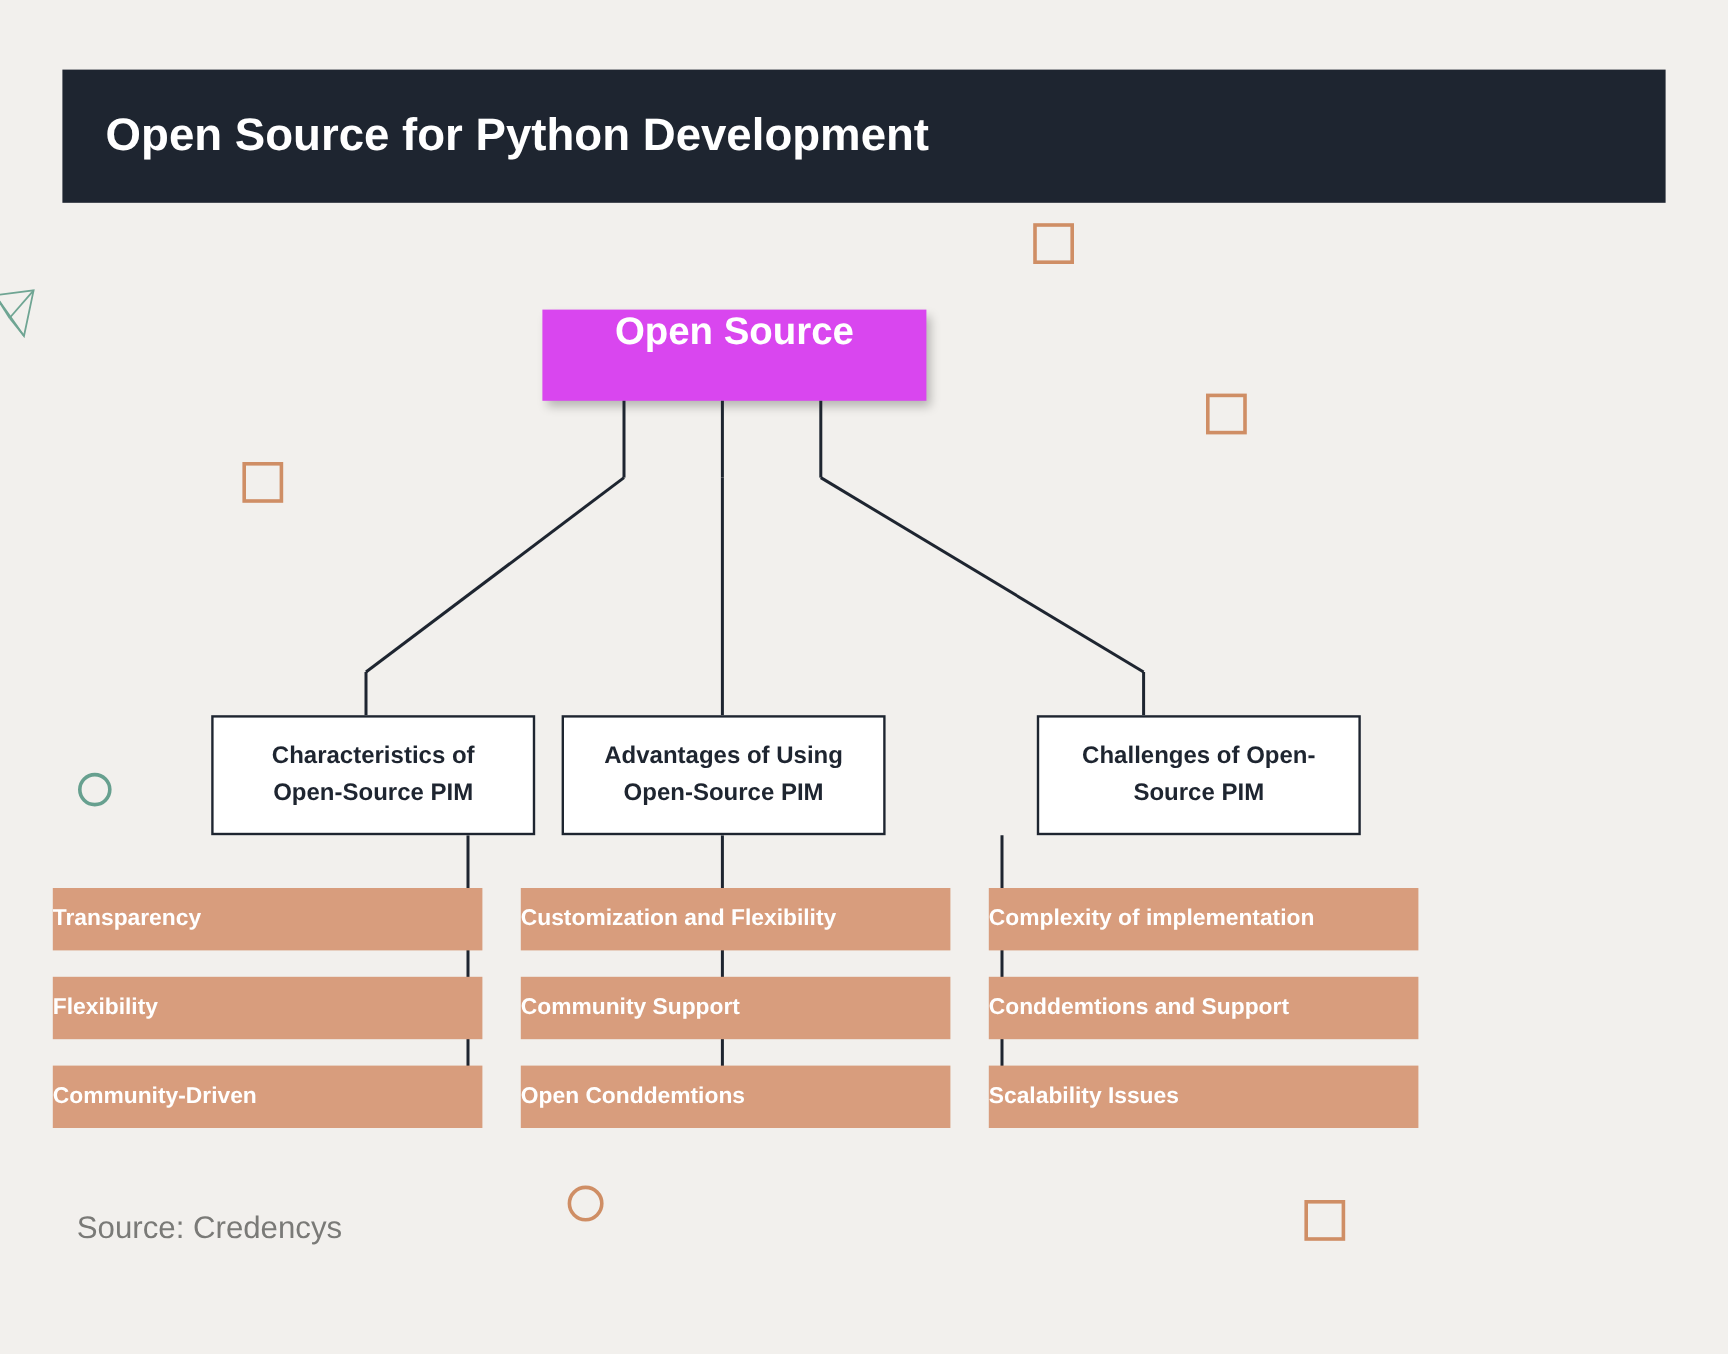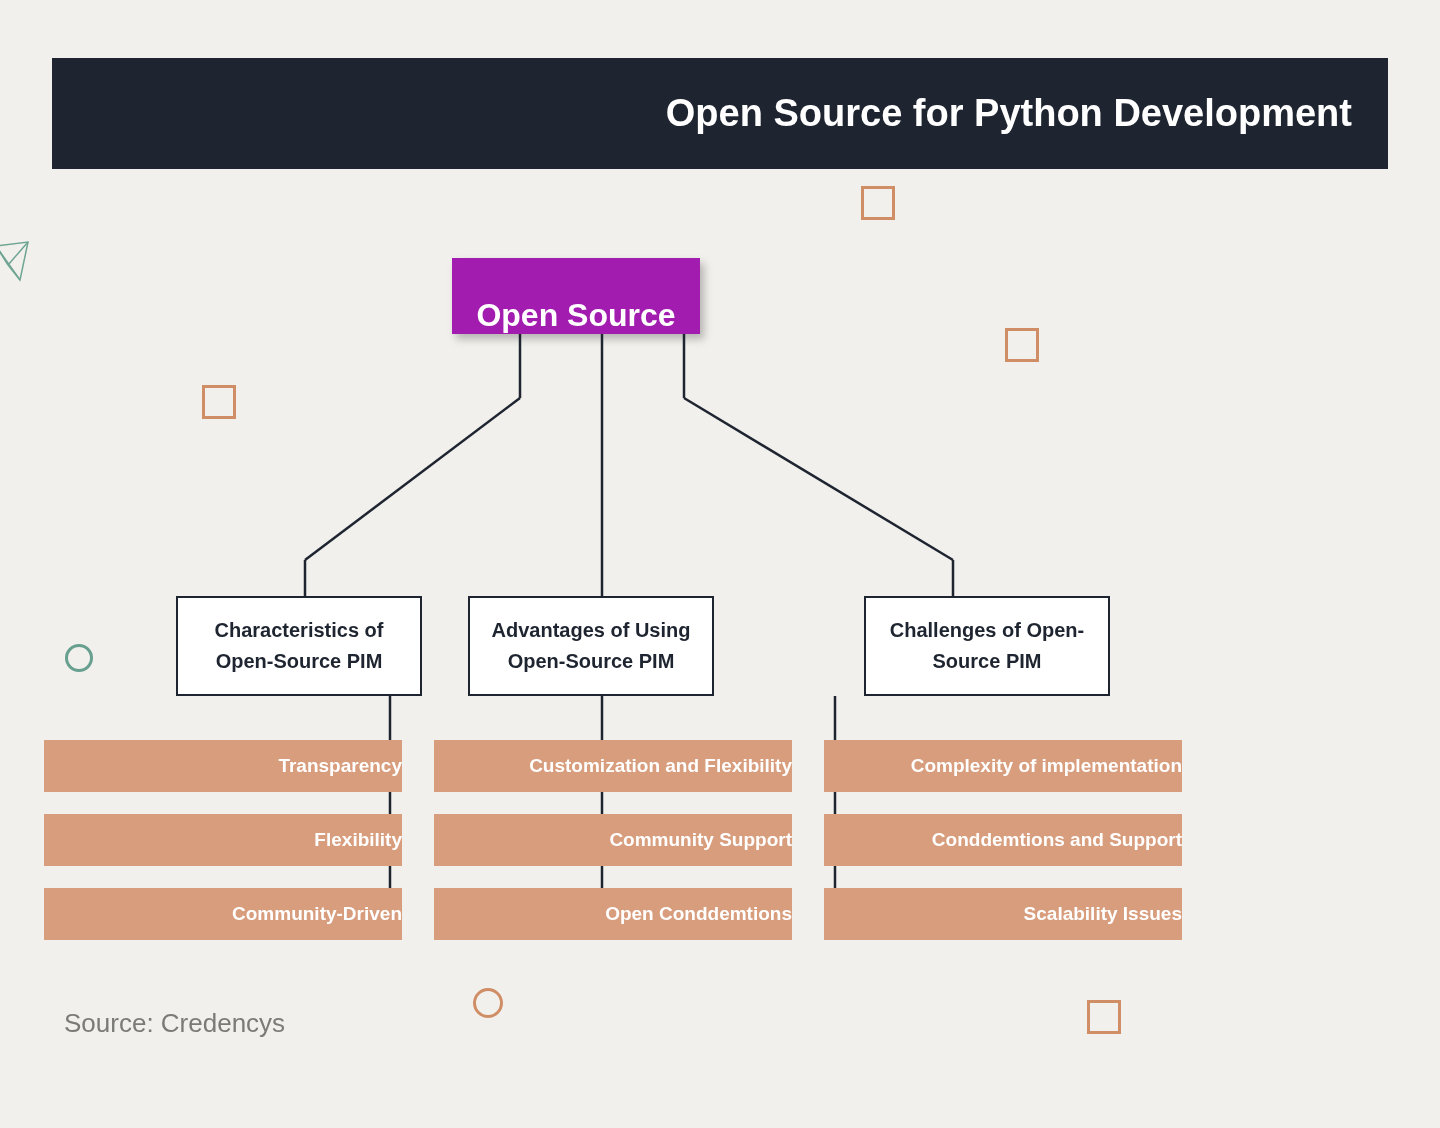--- a/index.html
+++ b/index.html
@@ -11,57 +11,56 @@
   position: relative;
   overflow: hidden;
 }
 .header-bar {
   position: absolute;
   top: 58px;
   left: 52px;
   right: 52px;
   background: #1e2530;
   padding: 34px 36px;
-  text-align: right;
 }
 .header-bar h1 {
   color: #fff;
   font-size: 38px;
   font-weight: 700;
 }
 .root-node {
   position: absolute;
   top: 258px;
   left: 452px;
-  width: 248px;
+  width: 320px;
   height: 76px;
-  background: #a21caf;
+  background: #d946ef;
   display: flex;
-  align-items: flex-end;
+  align-items: flex-start;
   justify-content: center;
   box-shadow: 4px 5px 8px rgba(0,0,0,0.25);
 }
 .root-node span {
   color: #fff;
   font-size: 32px;
   font-weight: 800;
 }
 .connectors {
   position: absolute;
   top: 0;
   left: 0;
   width: 1440px;
   height: 1128px;
   pointer-events: none;
 }
 .branch-box {
   position: absolute;
   background: #fff;
   border: 2.5px solid #1e2530;
-  width: 246px;
+  width: 270px;
   height: 100px;
   display: flex;
   align-items: center;
   justify-content: center;
   text-align: center;
   padding: 10px 18px;
 }
 .branch-box span {
   font-size: 20px;
   font-weight: 700;
@@ -71,21 +70,21 @@
 .branch-1 { top: 596px; left: 176px; }
 .branch-2 { top: 596px; left: 468px; }
 .branch-3 { top: 596px; left: 824px; margin-left: 40px; }
 .leaf {
   position: absolute;
   background: #d89d7d;
   width: 358px;
   height: 52px;
   display: flex;
   align-items: center;
-  justify-content: flex-end;
+  justify-content: flex-start;
 }
 .leaf span {
   color: #fff;
   font-size: 19px;
   font-weight: 700;
 }
 .col1 { left: 44px; }
 .col2 { left: 434px; }
 .col3 { left: 824px; }
 .row1 { top: 740px; }

